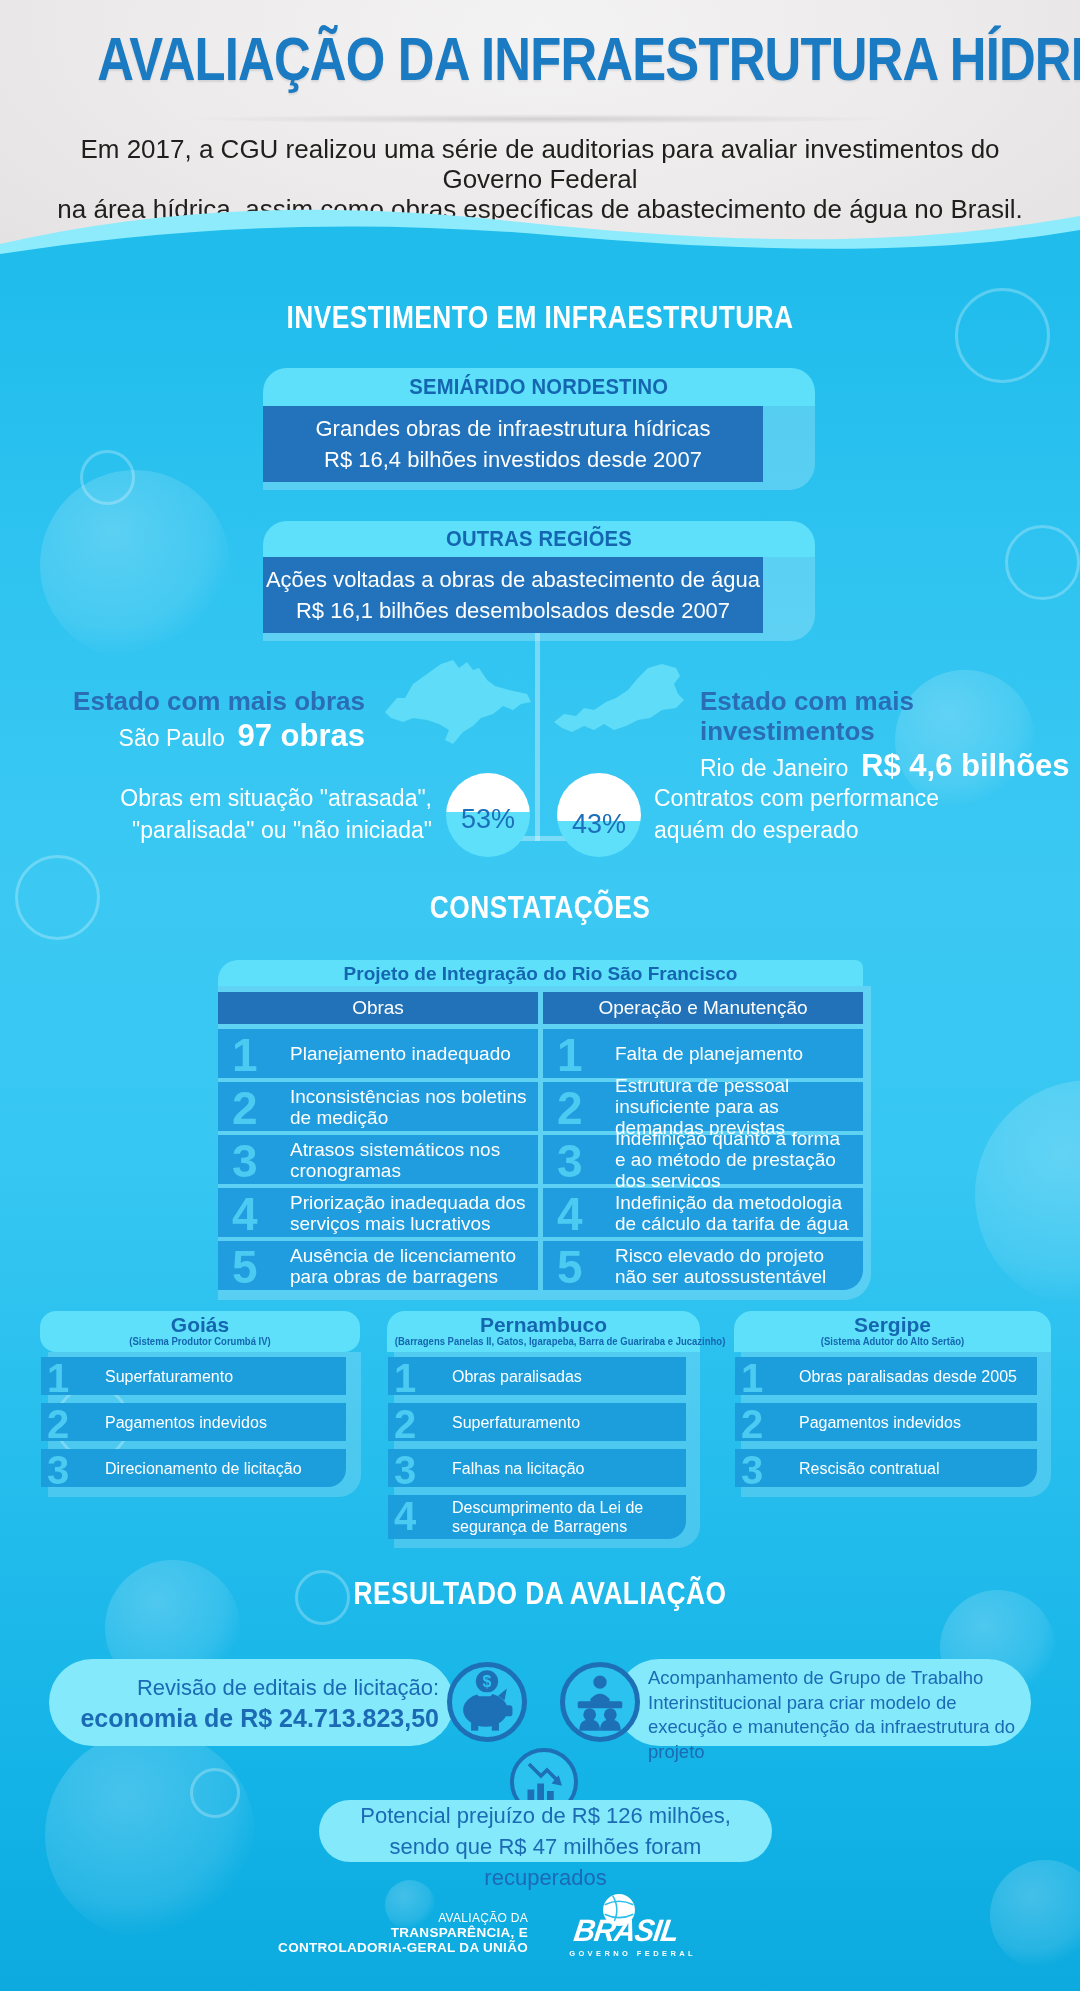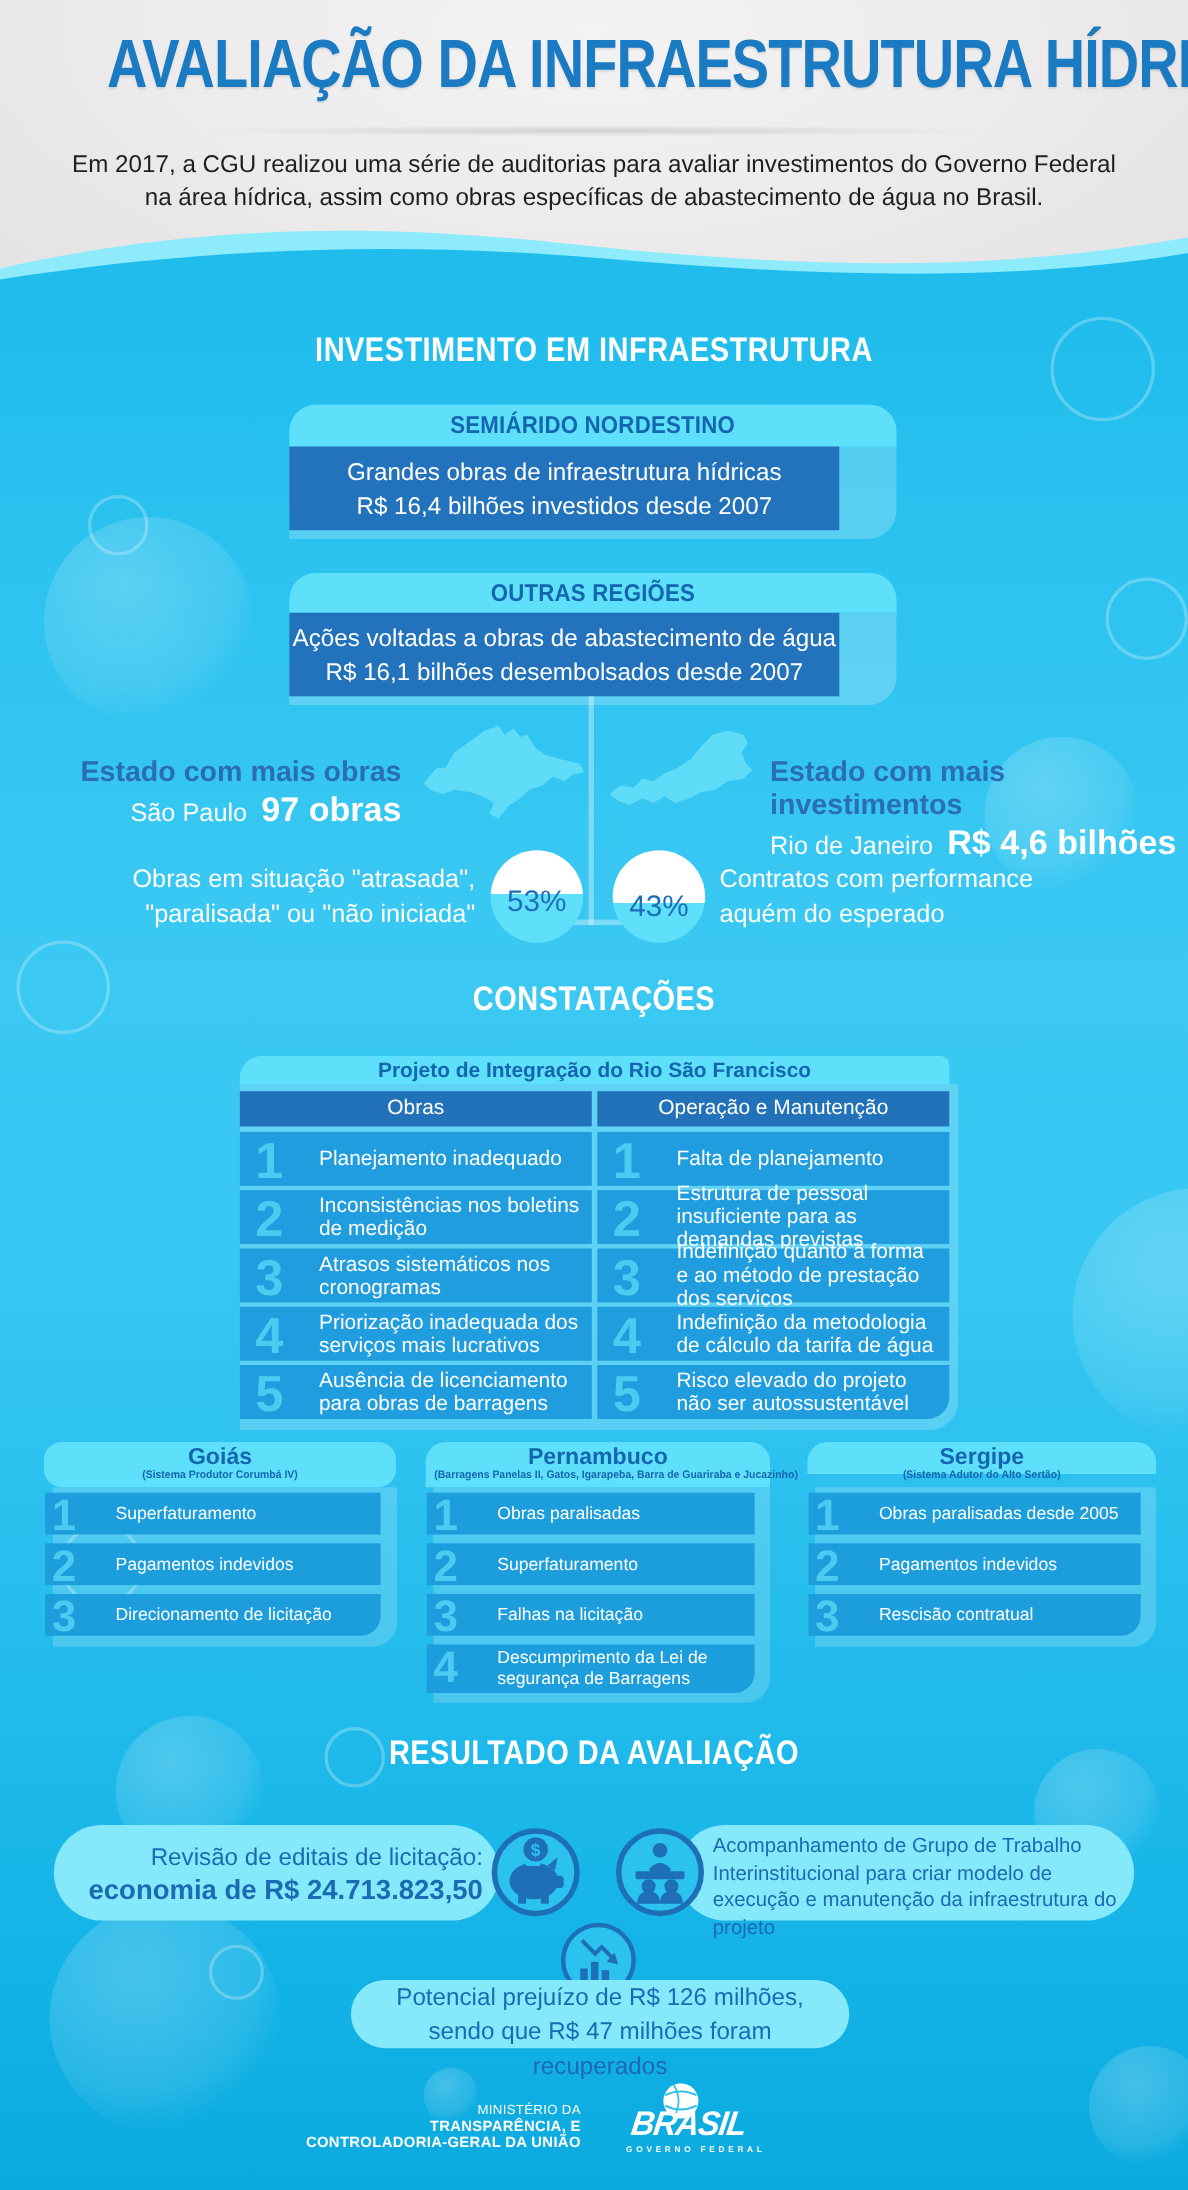--- a/index.html
+++ b/index.html
@@ -10,21 +10,21 @@
   
   .gray-top{position:absolute;left:0;top:0;width:1080px;height:272px;
     background:radial-gradient(ellipse at 50% 10%,#f4f3f3 0%,#eceaea 55%,#e3e1e1 100%);z-index:0;}
   .main-title{position:absolute;left:0;top:24px;width:1080px;margin:0;text-align:center;
     font-size:62px;line-height:70px;font-weight:700;color:#1a7ac2;letter-spacing:-1px;
     transform:scaleX(.82);transform-origin:center;white-space:nowrap;
     text-shadow:0 2px 2px rgba(0,0,0,.10);}
   .title-shadow{position:absolute;left:180px;top:114px;width:720px;height:10px;border-radius:50%;
     background:radial-gradient(ellipse,rgba(0,0,0,.13) 0%,rgba(0,0,0,0) 70%);}
   .intro{position:absolute;left:40px;top:134px;width:1000px;margin:0;text-align:center;
-    font-size:22px;line-height:30px;color:#1f1f1d;}
+    font-size:26px;line-height:30px;color:#1f1f1d;}
 
   
   .wave{position:absolute;left:0;top:190px;width:1080px;height:82px;z-index:2;}
   .blue-bg{position:absolute;left:0;top:268px;width:1080px;height:1723px;z-index:1;
     background:linear-gradient(180deg,#1fbcec 0%,#2ec3f0 16%,#3bc9f3 36%,#36c7f2 52%,#23bcec 72%,#12b2e6 90%,#0caade 100%);}
   .bub-soft{position:absolute;border-radius:50%;
     background:radial-gradient(circle at 38% 32%,rgba(255,255,255,.22) 0%,rgba(255,255,255,.10) 55%,rgba(255,255,255,0) 72%);}
   .bub-ring{position:absolute;border-radius:50%;border:3px solid rgba(255,255,255,.26);box-sizing:border-box;}
 
   .content{position:absolute;left:0;top:0;width:1080px;height:1991px;z-index:3;}
@@ -282,21 +282,21 @@
     <div class="panel-item" style="left:388px;top:1449px;width:298px;">
       <div class="num">3</div>
       <div class="txt" style="width:225px;">Falhas na licitação</div>
     </div>
     <div class="panel-item tall last" style="left:388px;top:1495px;width:298px;">
       <div class="num">4</div>
       <div class="txt" style="width:200px;">Descumprimento da Lei de segurança de Barragens</div>
     </div>
 
     <div class="panel-backing" style="left:741px;top:1352px;width:310px;height:145px;"></div>
-    <div class="panel-band" style="left:734px;top:1311px;width:317px;height:29px;">
+    <div class="panel-band" style="left:734px;top:1311px;width:317px;height:41px;">
       <div class="panel-state">Sergipe</div>
       <div class="panel-sub">(Sistema Adutor do Alto Sertão)</div>
     </div>
     <div class="panel-item" style="left:735px;top:1357px;width:302px;">
       <div class="num">1</div>
       <div class="txt" style="width:232px;">Obras paralisadas desde 2005</div>
     </div>
     <div class="panel-item" style="left:735px;top:1403px;width:302px;">
       <div class="num">2</div>
       <div class="txt" style="width:232px;">Pagamentos indevidos</div>
@@ -361,21 +361,21 @@
     </div>
 
     <div class="pill" style="left:319px;top:1800px;width:453px;height:62px;border-radius:32px;">
       <div class="loss-text abs" style="left:10px;top:0;width:433px;">
         <span>Potencial prejuízo de R$ 126 milhões,</span><br>
         <span>sendo que R$ 47 milhões foram recuperados</span>
       </div>
     </div>
 
     <div class="ministry">
-      <div class="l1">MINISTÉRIO DA</div>
+      <div class="l1">AVALIAÇÃO DA</div>
       <div class="l2">TRANSPARÊNCIA, E</div>
       <div class="l3">CONTROLADORIA-GERAL DA UNIÃO</div>
     </div>
 
     <div class="brasil">
       <svg class="sphere" viewBox="0 0 32 32">
         <circle cx="16" cy="16" r="15" fill="#ffffff"></circle>
         <path d="M2.5,11 Q16,4.5 29.5,11" stroke="#2bbfec" stroke-width="1.6" fill="none"></path>
         <path d="M2.5,20 Q16,26.5 29.5,20" stroke="#2bbfec" stroke-width="1.6" fill="none"></path>
         <path d="M10,2.5 Q18,16 10,29.5" stroke="#2bbfec" stroke-width="1.4" fill="none"></path>

